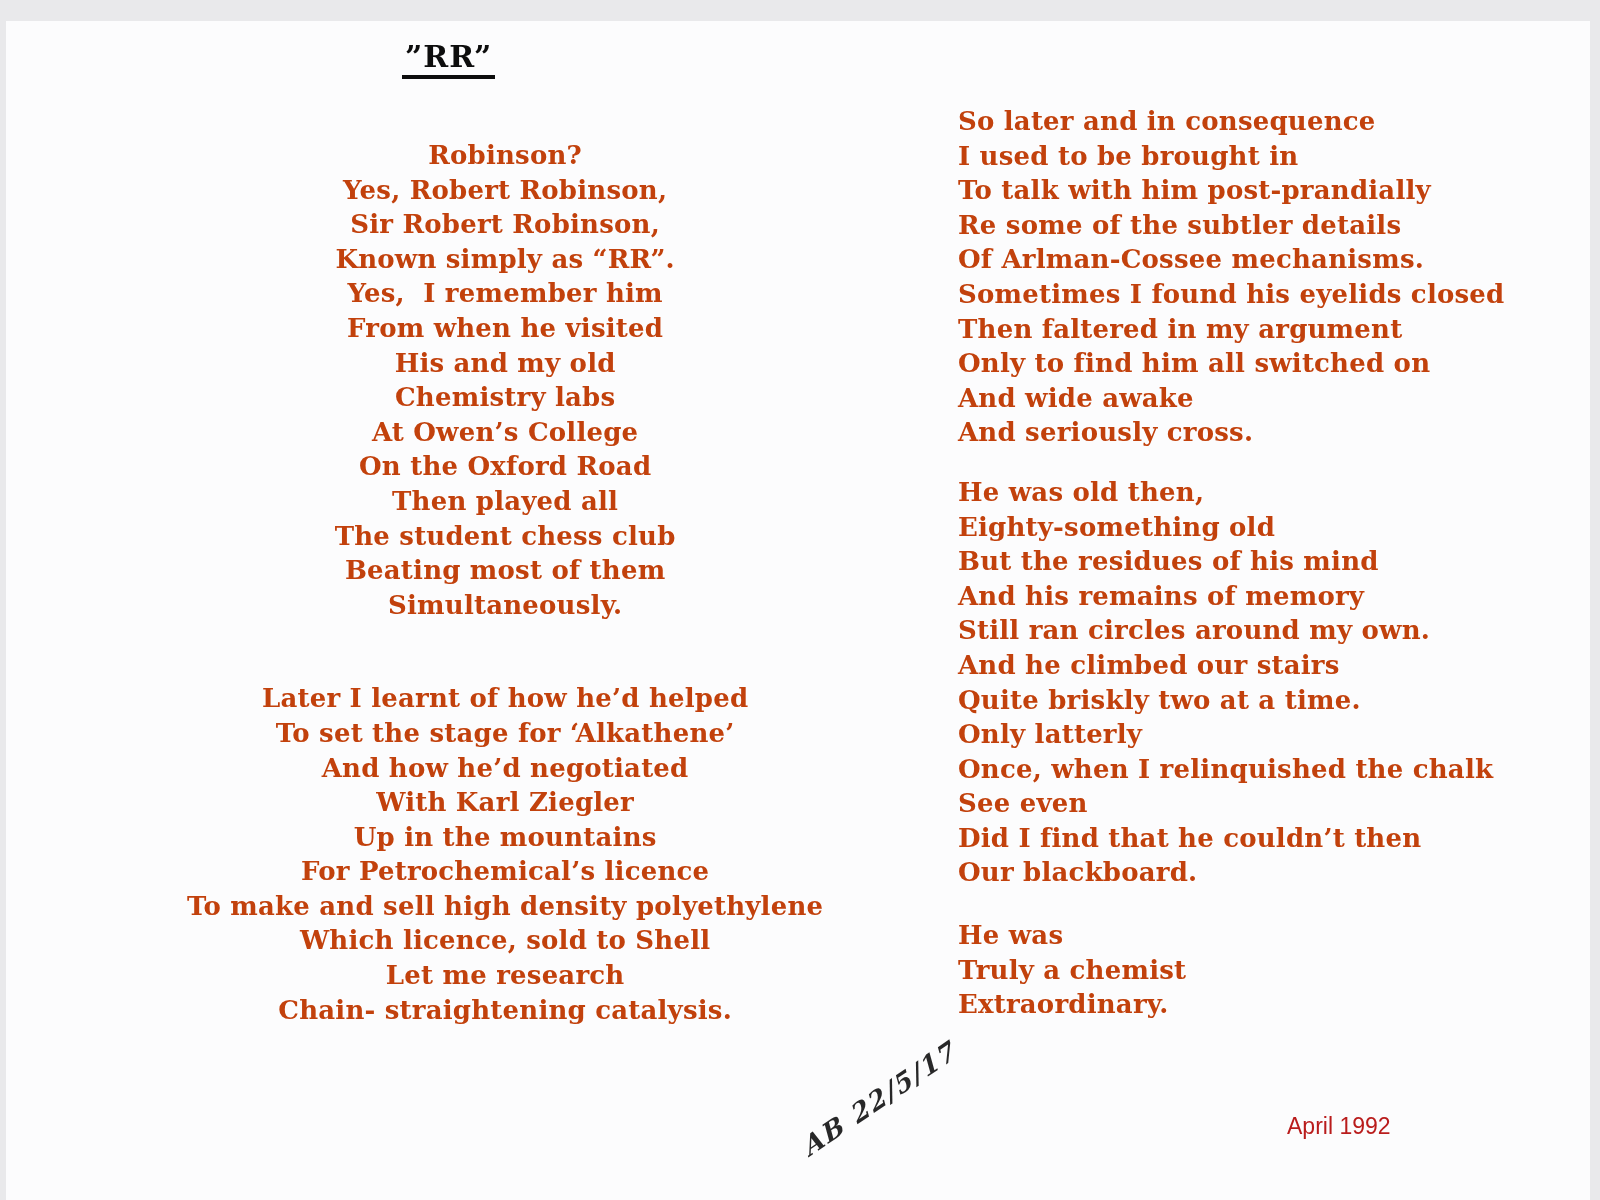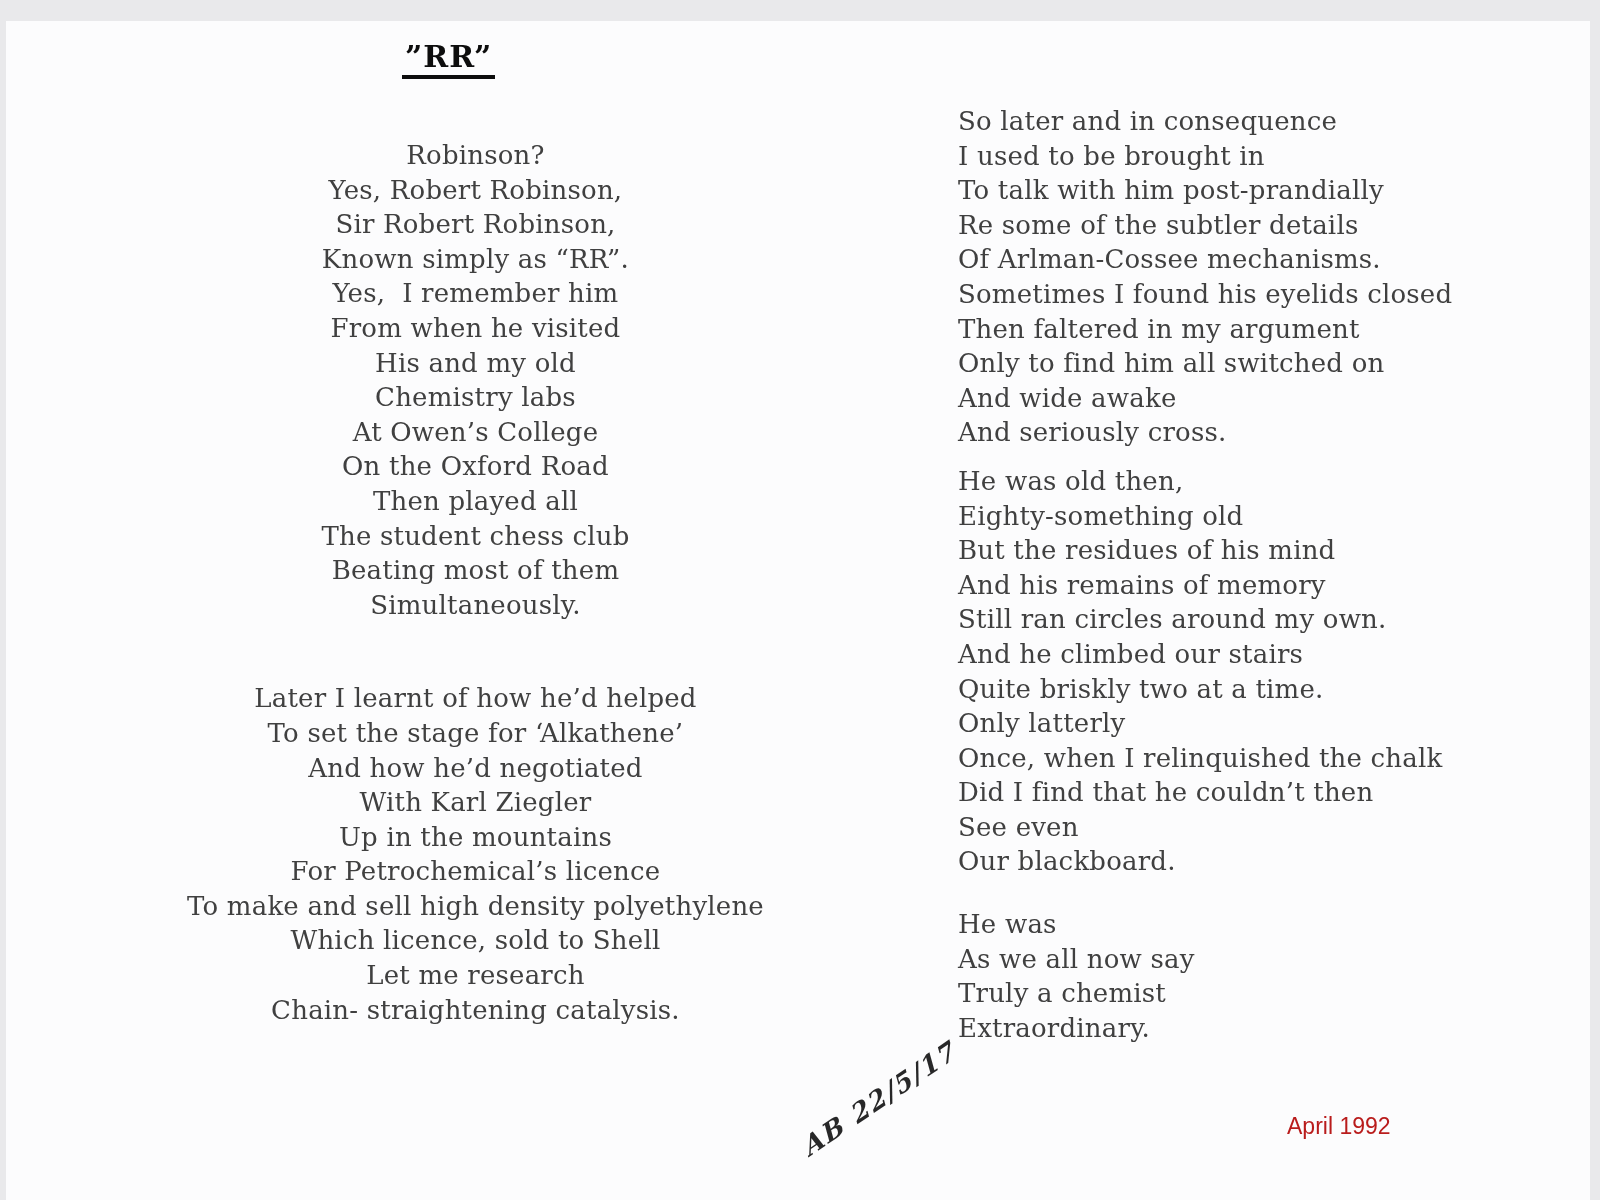--- a/index.html
+++ b/index.html
@@ -26,31 +26,31 @@
     margin: 0;
     font-size: 30px;
     font-weight: 700;
     letter-spacing: 1px;
     color: #0d0d0d;
     border-bottom: 4px solid #0d0d0d;
     padding: 0 3px 1px 3px;
   }
   .col {
     position: absolute;
-    color: #404040;
+    color: #c2410c;
     font-size: 26px;
-    font-weight: 400;
+    font-weight: 700;
     line-height: 34.6px;
     letter-spacing: 0.2px;
   }
   .col .line { white-space: pre-wrap; }
   .col-left  { left: 181px; top: 117px; text-align: center; }
   .col-right { left: 952px; top: 83px; }
   .col-left  .stanza + .stanza { margin-top: 59px; }
-  .col-right .stanza + .stanza { margin-top: 14px; }
+  .col-right .stanza + .stanza { margin-top: 25px; }
   .col-right .stanza + .stanza + .stanza { margin-top: 28px; }
   .handwritten {
     position: absolute;
     left: 800px;
     top: 1112px;
     font-size: 26px;
     font-style: italic;
     font-weight: 700;
     color: #161616;
     letter-spacing: 2px;
@@ -122,27 +122,26 @@
         <div class="stanza">
           <div class="line">He was old then,</div>
           <div class="line">Eighty-something old</div>
           <div class="line">But the residues of his mind</div>
           <div class="line">And his remains of memory</div>
           <div class="line">Still ran circles around my own.</div>
           <div class="line">And he climbed our stairs</div>
           <div class="line">Quite briskly two at a time.</div>
           <div class="line">Only latterly</div>
           <div class="line">Once, when I relinquished the chalk</div>
+          <div class="line">See even</div>
           <div class="line">Did I find that he couldn’t then</div>
-          <div class="line">See even</div>
           <div class="line">Our blackboard.</div>
         </div>
         <div class="stanza">
           <div class="line">He was</div>
-          <div class="line">As we all now say</div>
           <div class="line">Truly a chemist</div>
           <div class="line">Extraordinary.</div>
         </div>
       </div>
 
     <div class="handwritten">AB 22/5/17</div>
 
     <div class="date">April 1992</div>
 
   </div>

